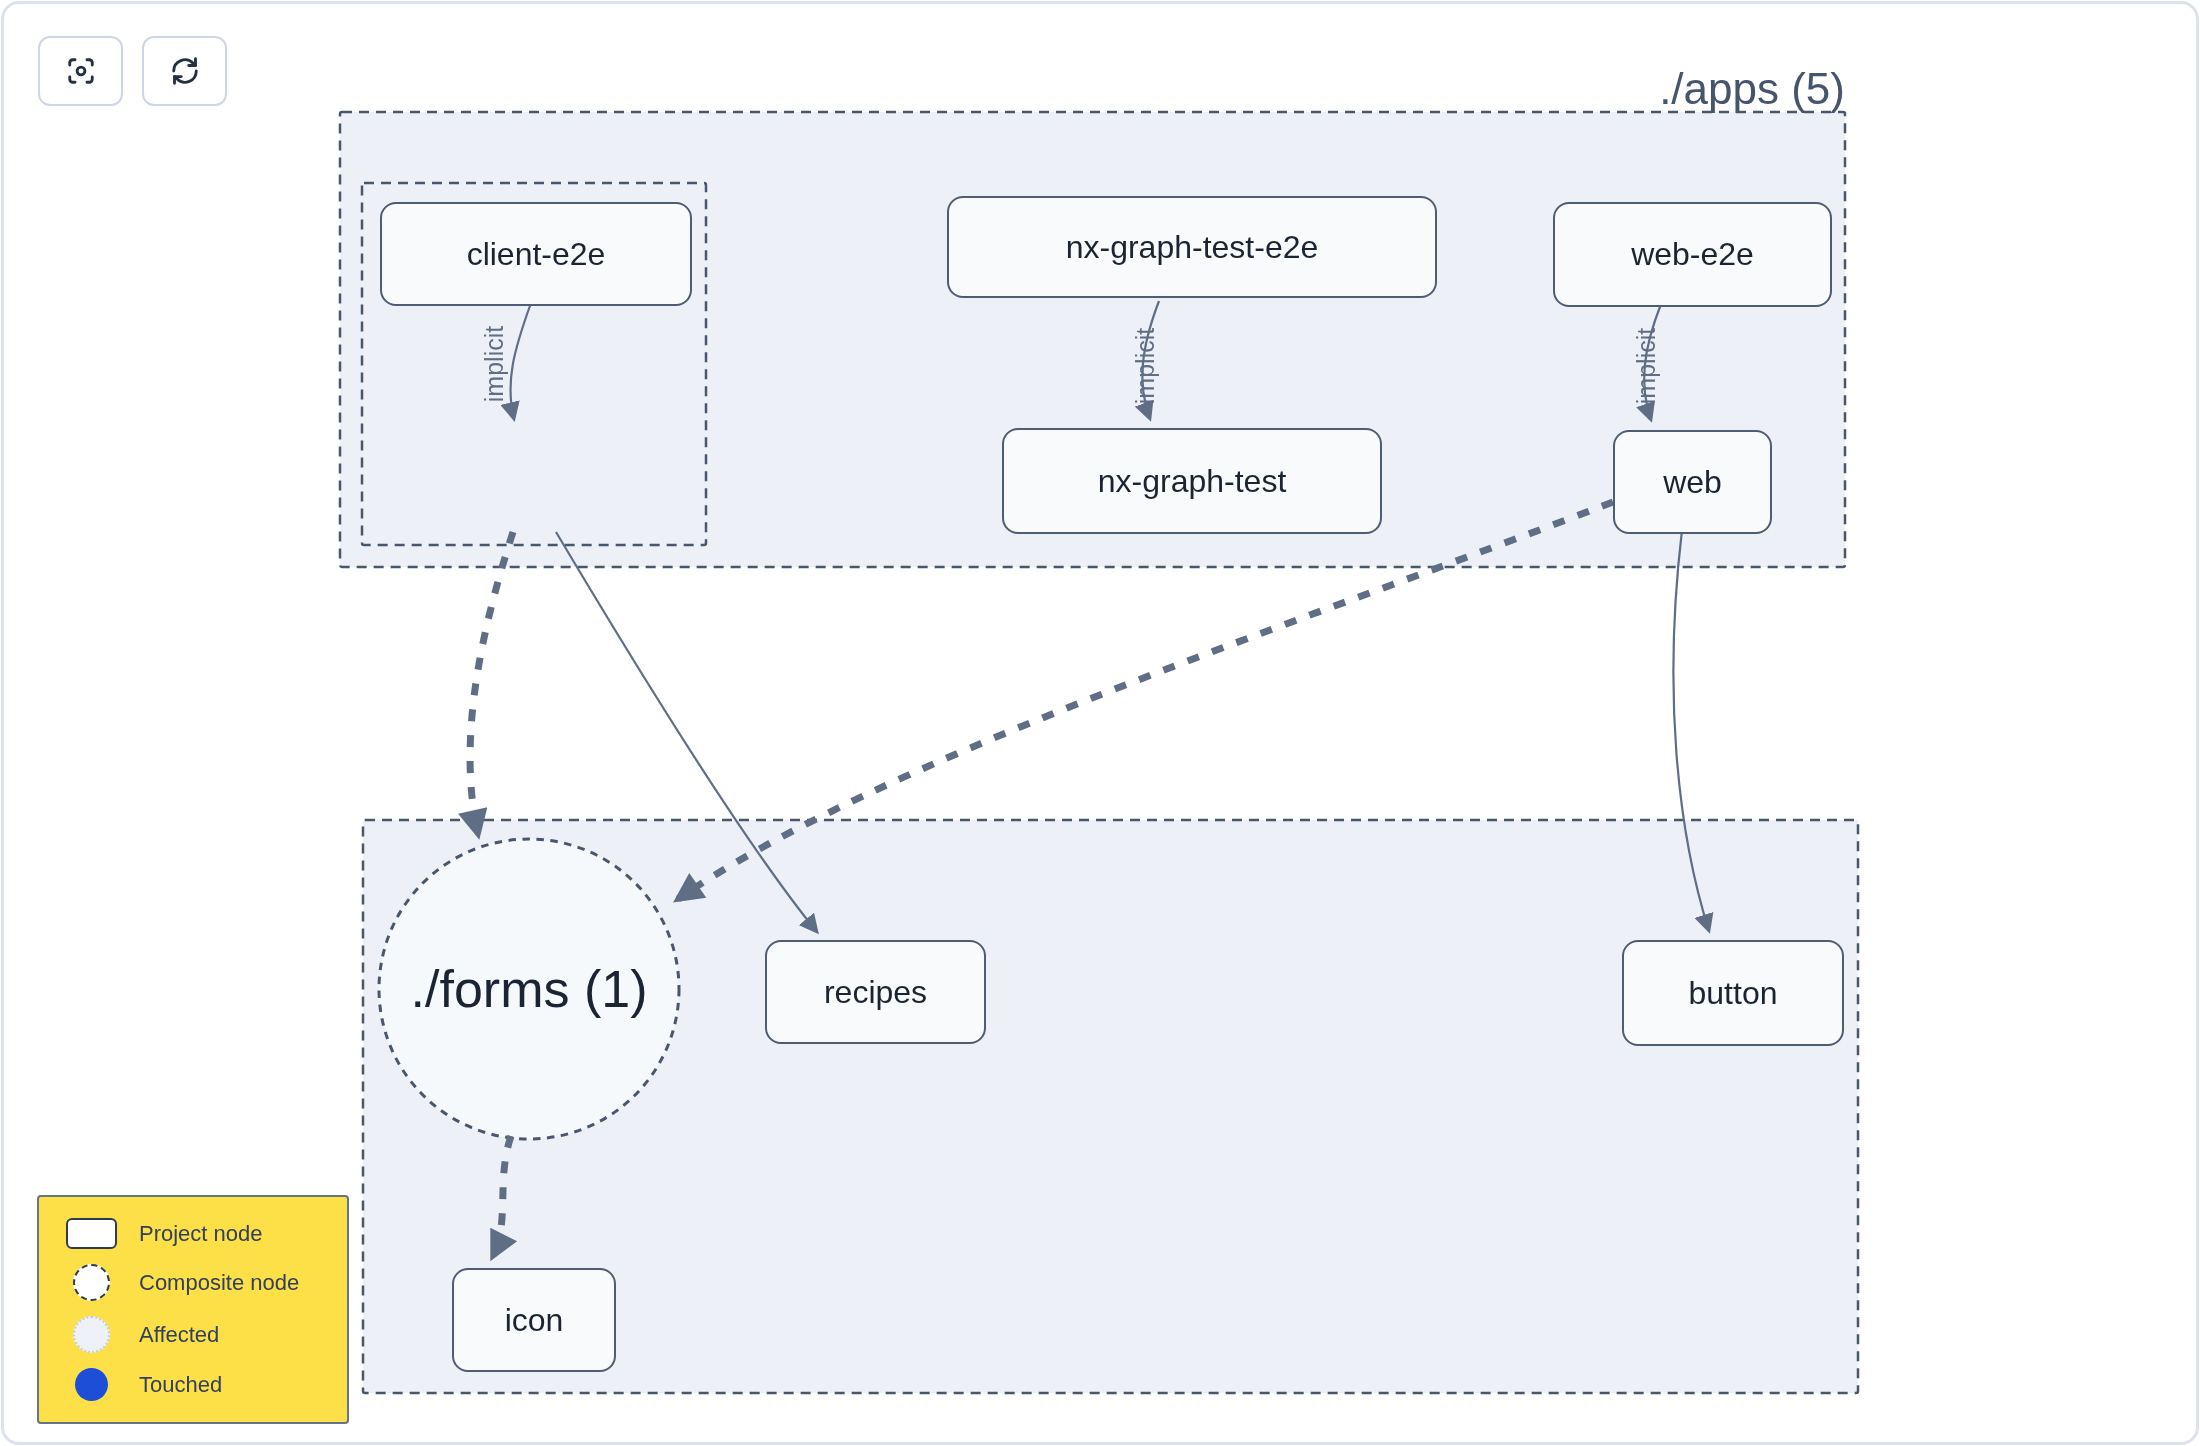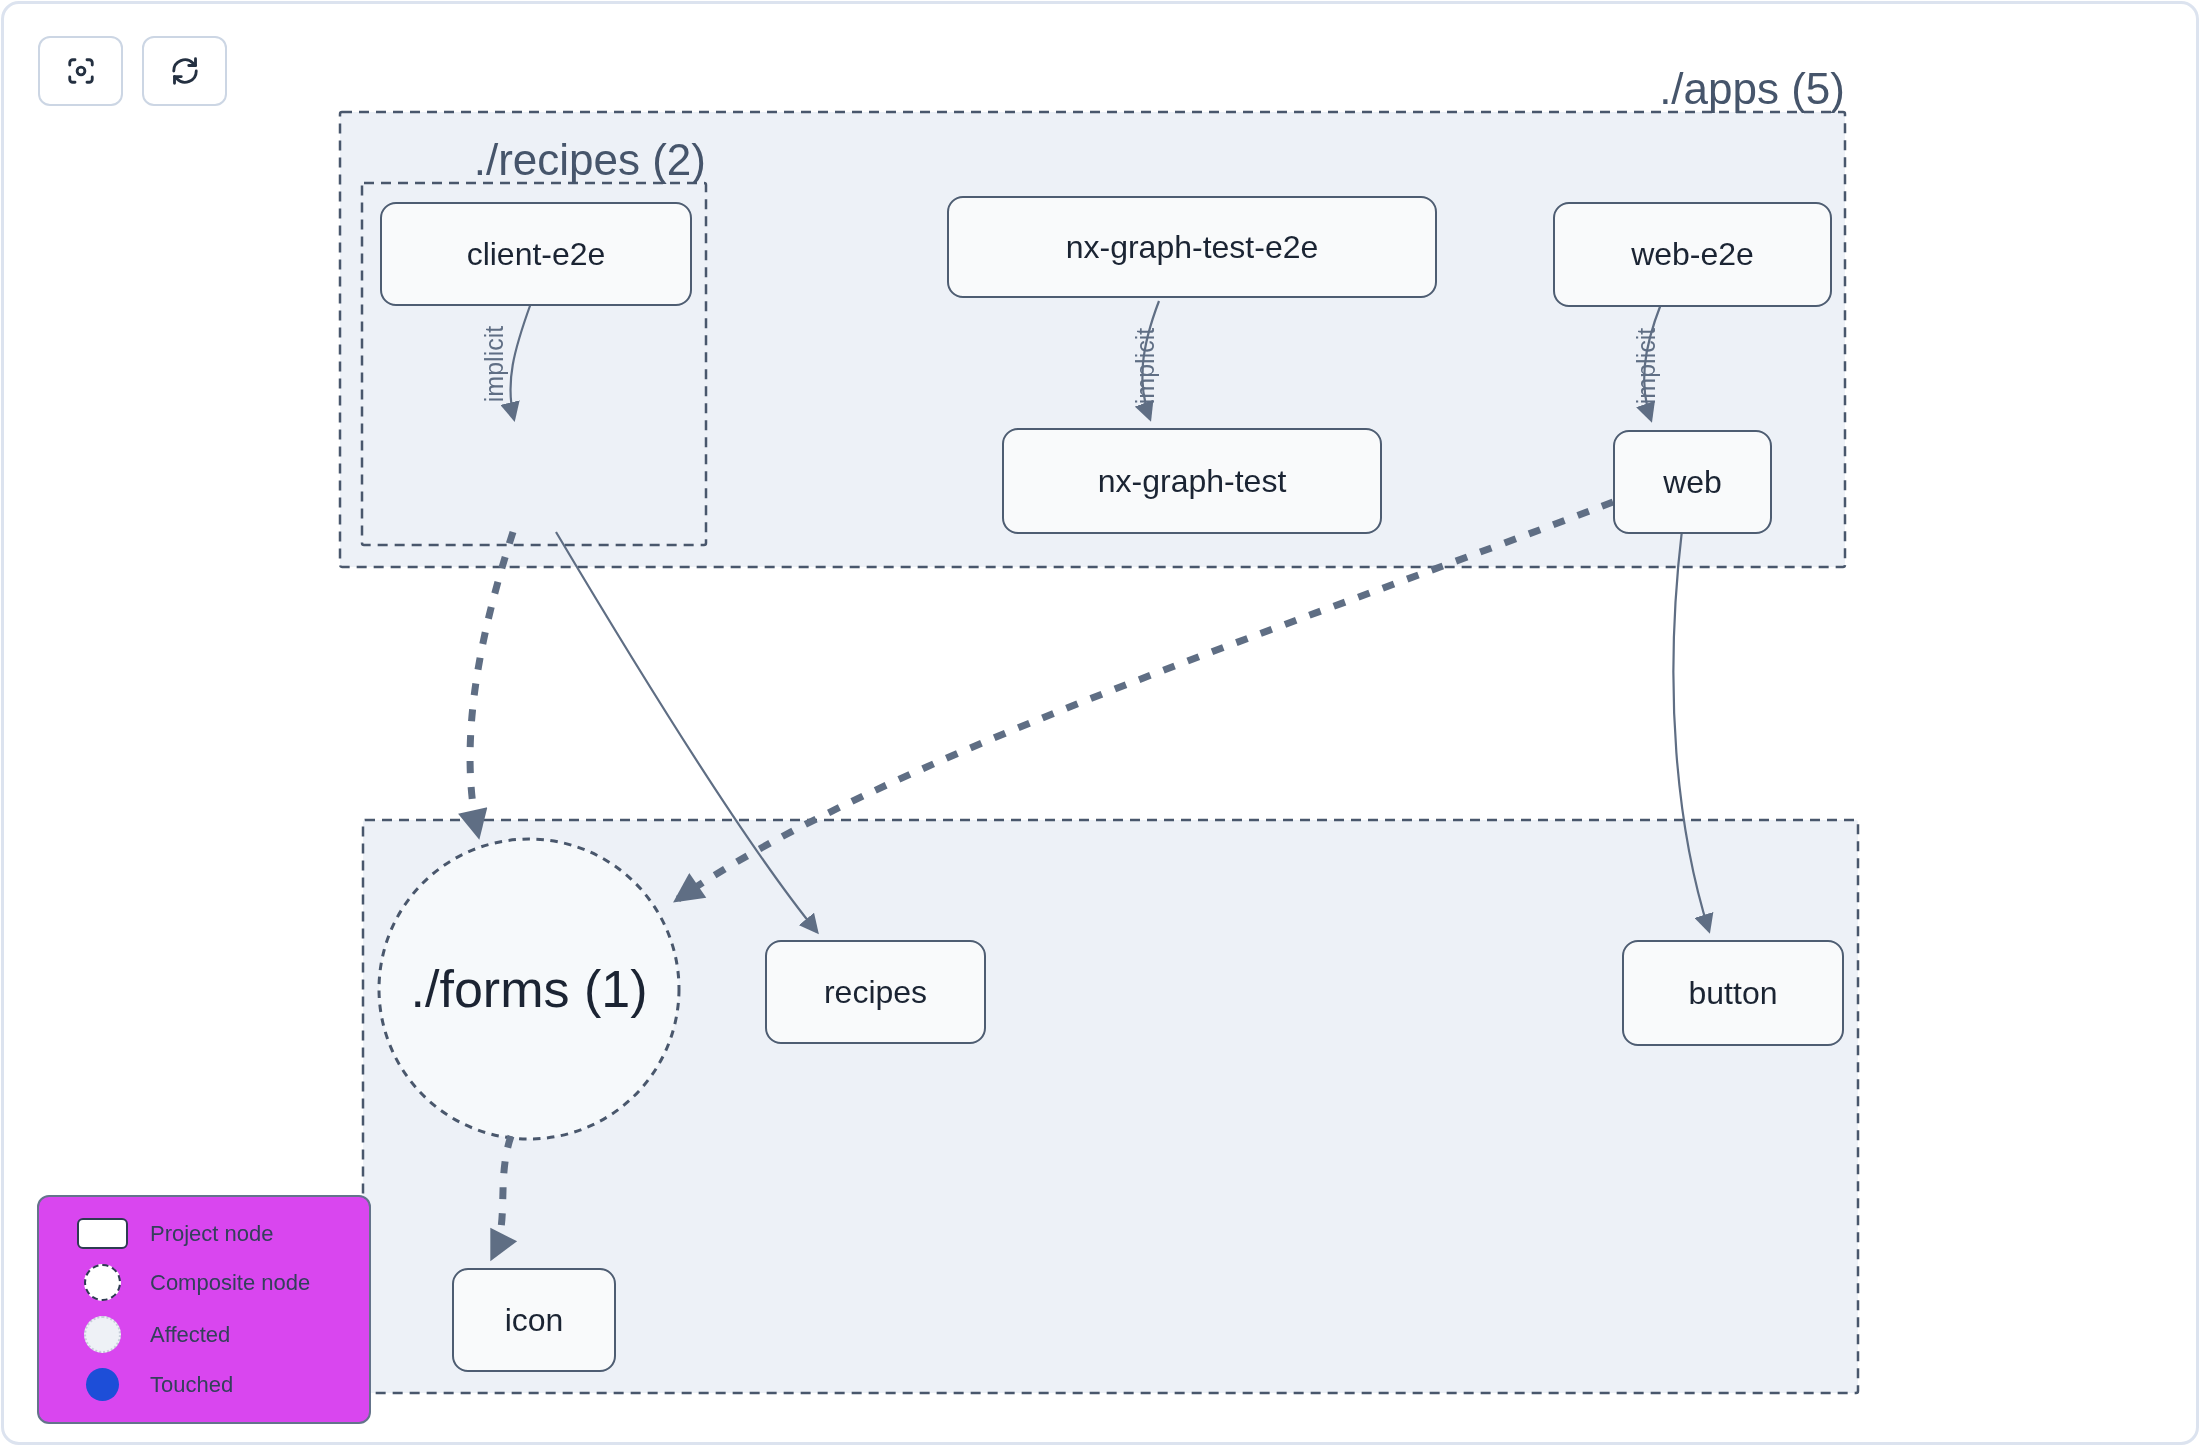--- a/index.html
+++ b/index.html
@@ -33,22 +33,22 @@
         color:var(--node-text);font-size:32px;cursor:pointer;}
   .glabel{position:absolute;z-index:2;text-align:right;color:var(--group-label);
           font-size:44px;line-height:50px;cursor:pointer;}
   .clabel{position:absolute;z-index:2;text-align:center;color:var(--node-text);
           font-size:52px;line-height:52px;cursor:pointer;}
   .toolbar{position:absolute;left:38px;top:36px;z-index:4;display:flex;gap:19px;}
   .tbtn{width:81px;height:66px;background:#fff;border:2px solid #ccd6e4;border-radius:12px;
         display:flex;align-items:center;justify-content:center;color:#243041;cursor:pointer;}
   .tbtn svg{width:36px;height:36px;}
   .legend{position:absolute;left:37px;top:1195px;width:300px;height:213px;z-index:4;
-          background:#d946ef;border:2px solid #64748b;border-radius:12px;
-          display:flex;flex-direction:column;justify-content:space-evenly;padding:6px 15px;}
+          background:#fde047;border:2px solid #64748b;border-radius:4px;
+          display:flex;flex-direction:column;justify-content:space-evenly;padding:6px 4px;}
   .lrow{display:flex;align-items:center;}
   .lswatch{width:96px;display:flex;justify-content:center;align-items:center;}
   .llabel{font-size:22px;color:#33405a;}
   .sw-project{width:47px;height:27px;border:2.5px solid #2e3c52;border-radius:6px;background:#fff;}
   .sw-composite{width:33px;height:33px;border:2px dashed #2e3c52;border-radius:50%;background:#fff;}
   .sw-affected{width:33px;height:33px;border:2px dotted #c6cfda;border-radius:50%;background:#eef1f6;}
   .sw-touched{width:33px;height:33px;border-radius:50%;background:var(--touched);}
 </style>
 </head>
 <body>
@@ -79,21 +79,20 @@
     <path class="edge thick" d="M511 1136 C496 1180 510 1222 493 1256" marker-end="url(#arrow-lg)"></path>
     <path class="edge thin" d="M556 532 C650 690 750 850 817 932" marker-end="url(#arrow-sm)"></path>
     <path class="edge thin" d="M1682 530 C1663 690 1677 830 1709 931" marker-end="url(#arrow-sm)"></path>
 
     <text class="elabel" x="496" y="364" text-anchor="middle" dominant-baseline="middle" transform="rotate(-90 496 364)">implicit</text>
     <text class="elabel" x="1147" y="366" text-anchor="middle" dominant-baseline="middle" transform="rotate(-90 1147 366)">implicit</text>
     <text class="elabel" x="1648" y="366" text-anchor="middle" dominant-baseline="middle" transform="rotate(-90 1648 366)">implicit</text>
   </svg>
 
   <div class="glabel" style="left:340px;top:64px;width:1505px">./apps (5)</div>
-  <div class="glabel" style="left:362px;top:135px;width:344px">./recipes (2)</div>
   <div class="clabel" style="left:379px;top:963px;width:300px">./forms (1)</div>
 
   <div class="node" style="left:380px;top:202px;width:308px;height:100px">
     <span>client-e2e</span>
   </div>
   <div class="node" style="left:947px;top:196px;width:486px;height:98px">
     <span>nx-graph-test-e2e</span>
   </div>
   <div class="node" style="left:1553px;top:202px;width:275px;height:101px">
     <span>web-e2e</span>

